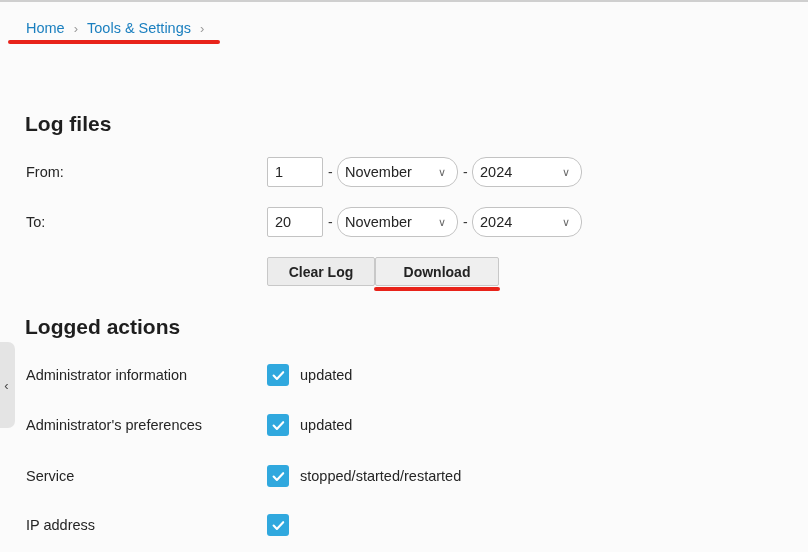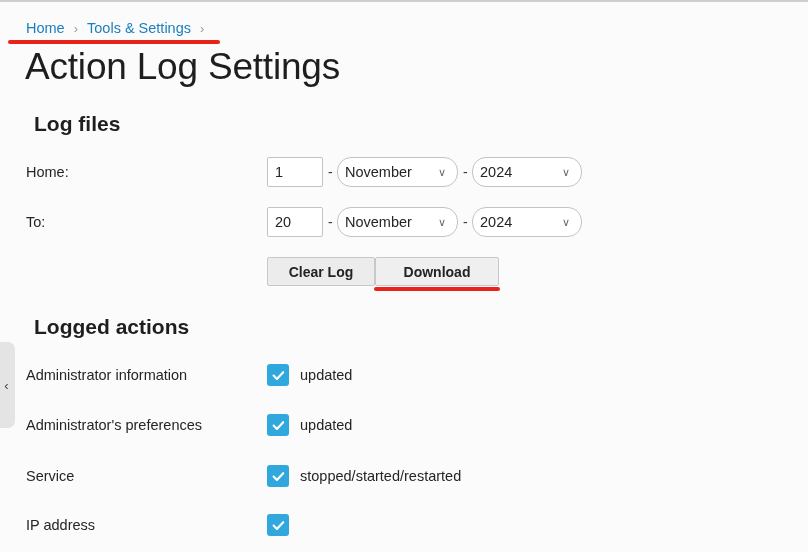--- a/index.html
+++ b/index.html
@@ -96,21 +96,21 @@
     font-size: 37px;
     font-weight: normal;
     color: #1e1e1e;
     margin: 0;
     letter-spacing: -0.2px;
   }
 
   
   .section-heading {
     position: absolute;
-    left: 34px;
+    left: 25px;
     font-size: 21px;
     font-weight: bold;
     color: #1e1e1e;
     margin: 0;
   }
   #heading-log-files { top: 110px; }
   #heading-logged-actions { top: 313px; }
 
   
   .date-row {
@@ -253,26 +253,25 @@
 
   <nav id="breadcrumb">
     <a>Home</a>
     <span class="sep">›</span>
     <a>Tools &amp; Settings</a>
     <span class="sep">›</span>
   </nav>
 
   <div class="annot" id="annot-breadcrumb"></div>
 
-  <h1 id="page-title">Action Log Settings</h1>
 
   <h2 class="section-heading" id="heading-log-files">Log files</h2>
 
   <div class="date-row" id="row-from">
-    <span class="field-label">Home:</span>
+    <span class="field-label">From:</span>
     <input class="day-input" type="text" value="1" style="">
     <span class="dash dash-1">-</span>
     <select class="month-select"><option value="January">January</option><option value="February">February</option><option value="March">March</option><option value="April">April</option><option value="May">May</option><option value="June">June</option><option value="July">July</option><option value="August">August</option><option value="September">September</option><option value="October">October</option><option value="November" selected="">November</option><option value="December">December</option></select>
     <span class="sel-arrow arrow-month-1">∨</span>
     <span class="dash dash-2">-</span>
     <select class="year-select"><option value="2022">2022</option><option value="2023">2023</option><option value="2024" selected="">2024</option><option value="2025">2025</option></select>
     <span class="sel-arrow arrow-year-1">∨</span>
   </div>
 
   <div class="date-row" id="row-to">

